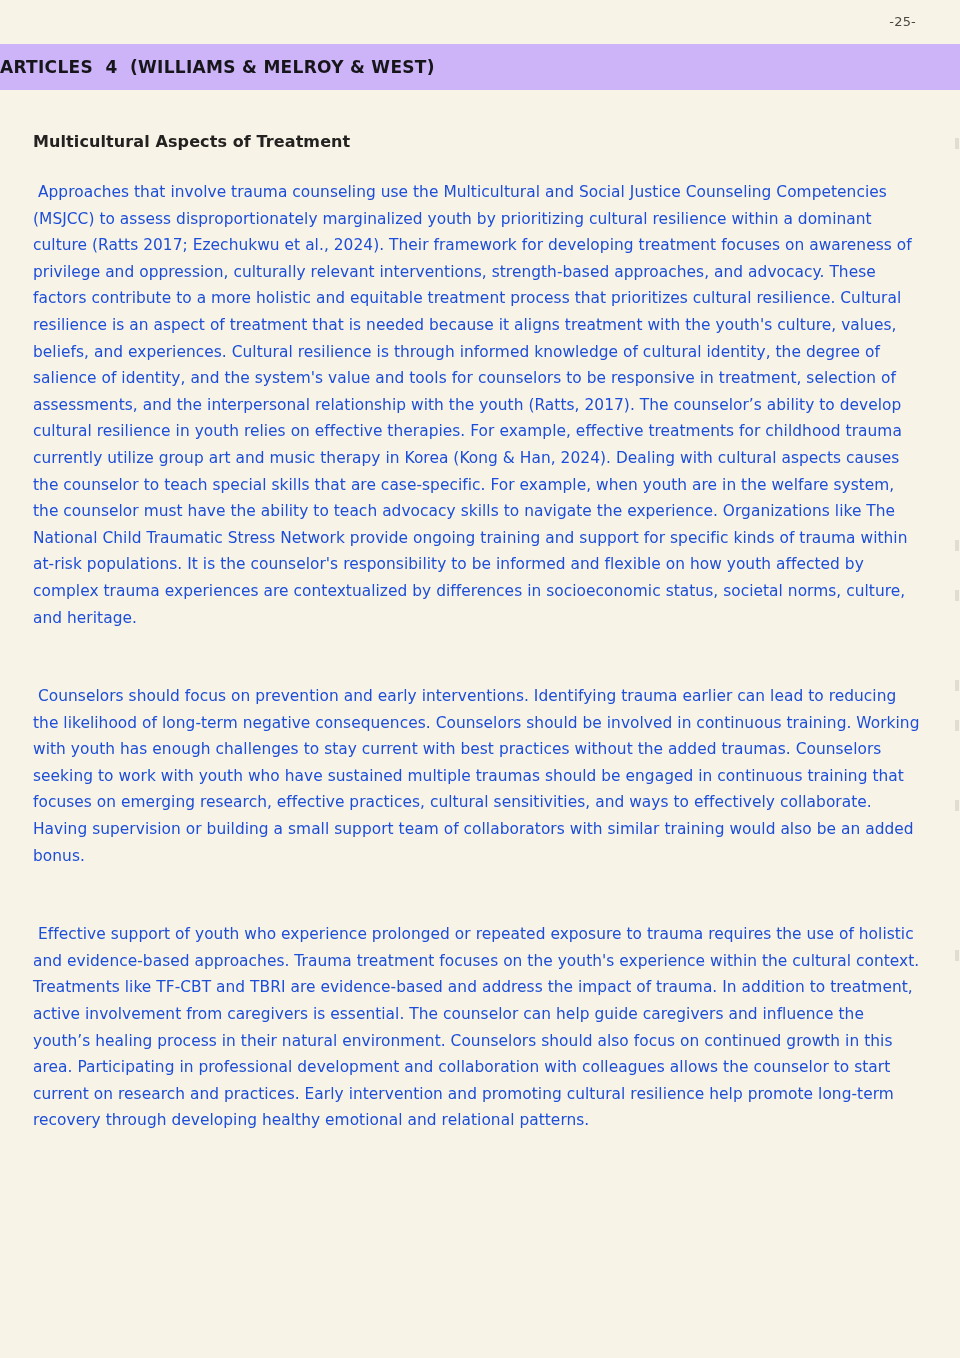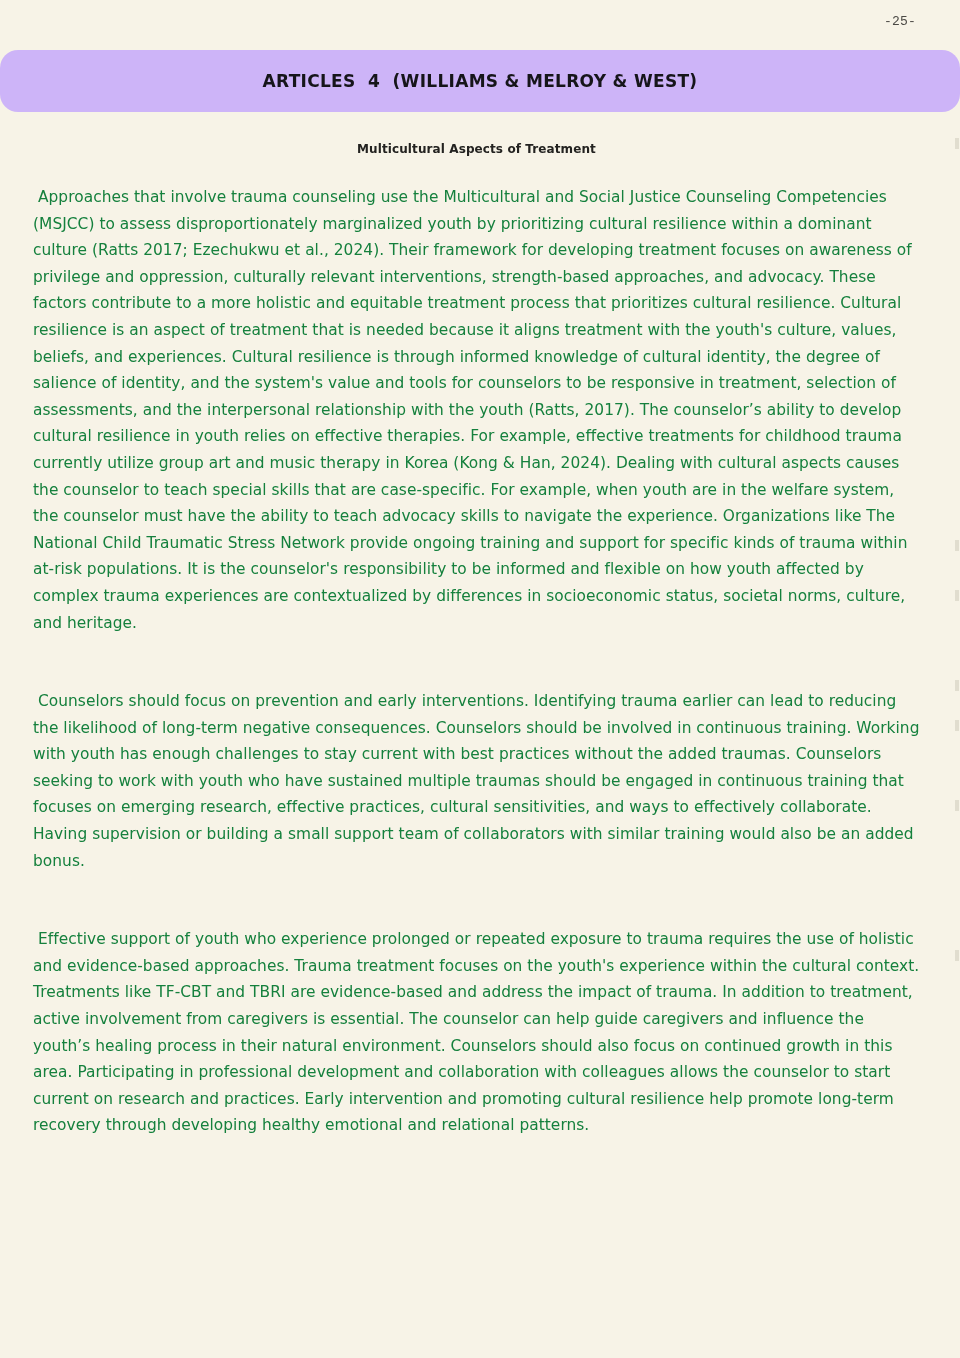--- a/index.html
+++ b/index.html
@@ -18,69 +18,65 @@
 
   .page {
     width: 960px;
     height: 1358px;
     position: relative;
     background: #f7f3e7;
   }
 
   
   .folio-row {
-    height: 50px;
+    height: 44px;
     position: relative;
-    font-family: Liberation Mono, monospace;
   }
   .folio {
     position: absolute;
     right: 44px;
     top: 14px;
     font-size: 13px;
     letter-spacing: 0.2px;
     color: #4a4844;
   }
 
   
   .banner {
-    height: 62px;
+    height: 46px;
     background: #cdb4f8;
     display: flex;
     align-items: center;
-    justify-content: center;
-    border-radius: 18px;
   }
   .banner-title {
     font-size: 17px;
     font-weight: bold;
     letter-spacing: 0.3px;
     color: #16151a;
     white-space: pre;
     text-align: center;
   }
 
   
   .content {
     padding: 30px 40px 0 33px;
   }
 
   .section-heading {
-    font-size: 12px;
+    font-size: 16px;
     font-weight: bold;
     color: #232220;
-    margin: 0 0 6px 0;
+    margin: 12px 0 6px 0;
     letter-spacing: 0.1px;
-    text-align: center;
   }
 
   .body-para {
     font-size: 15.4px;
     line-height: 26.6px;
-    color: #15803d;
+    color: #1d4ed8;
     margin: 0;
     text-align: left;
     letter-spacing: 0.05px;
     white-space: pre-wrap;
   }
 
   .block {
     margin-bottom: 0;
   }
   .gap-after-heading { height: 22px; }

